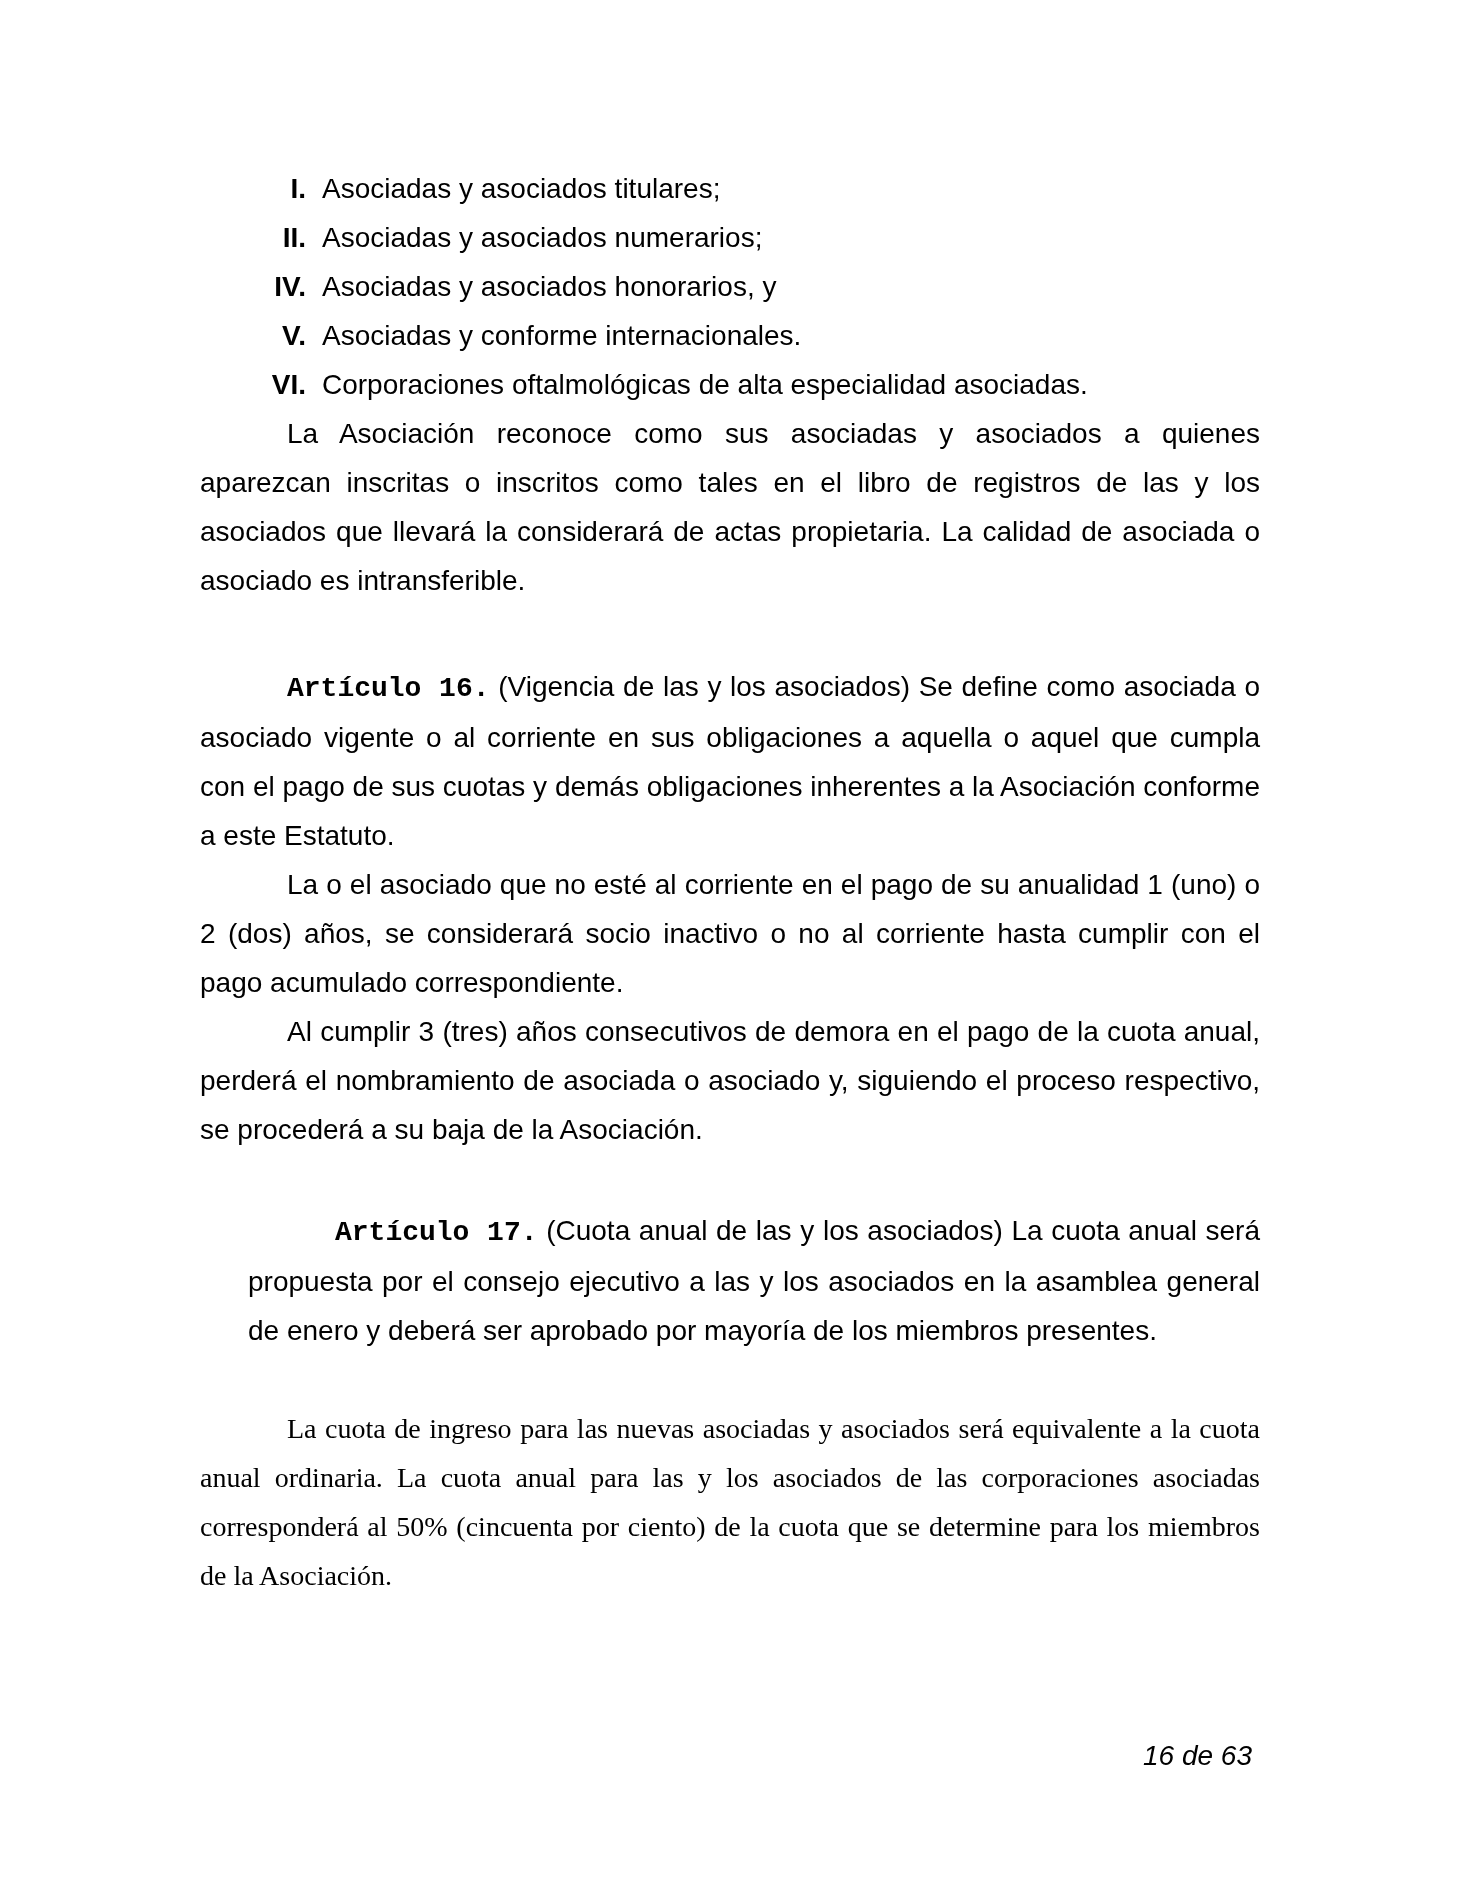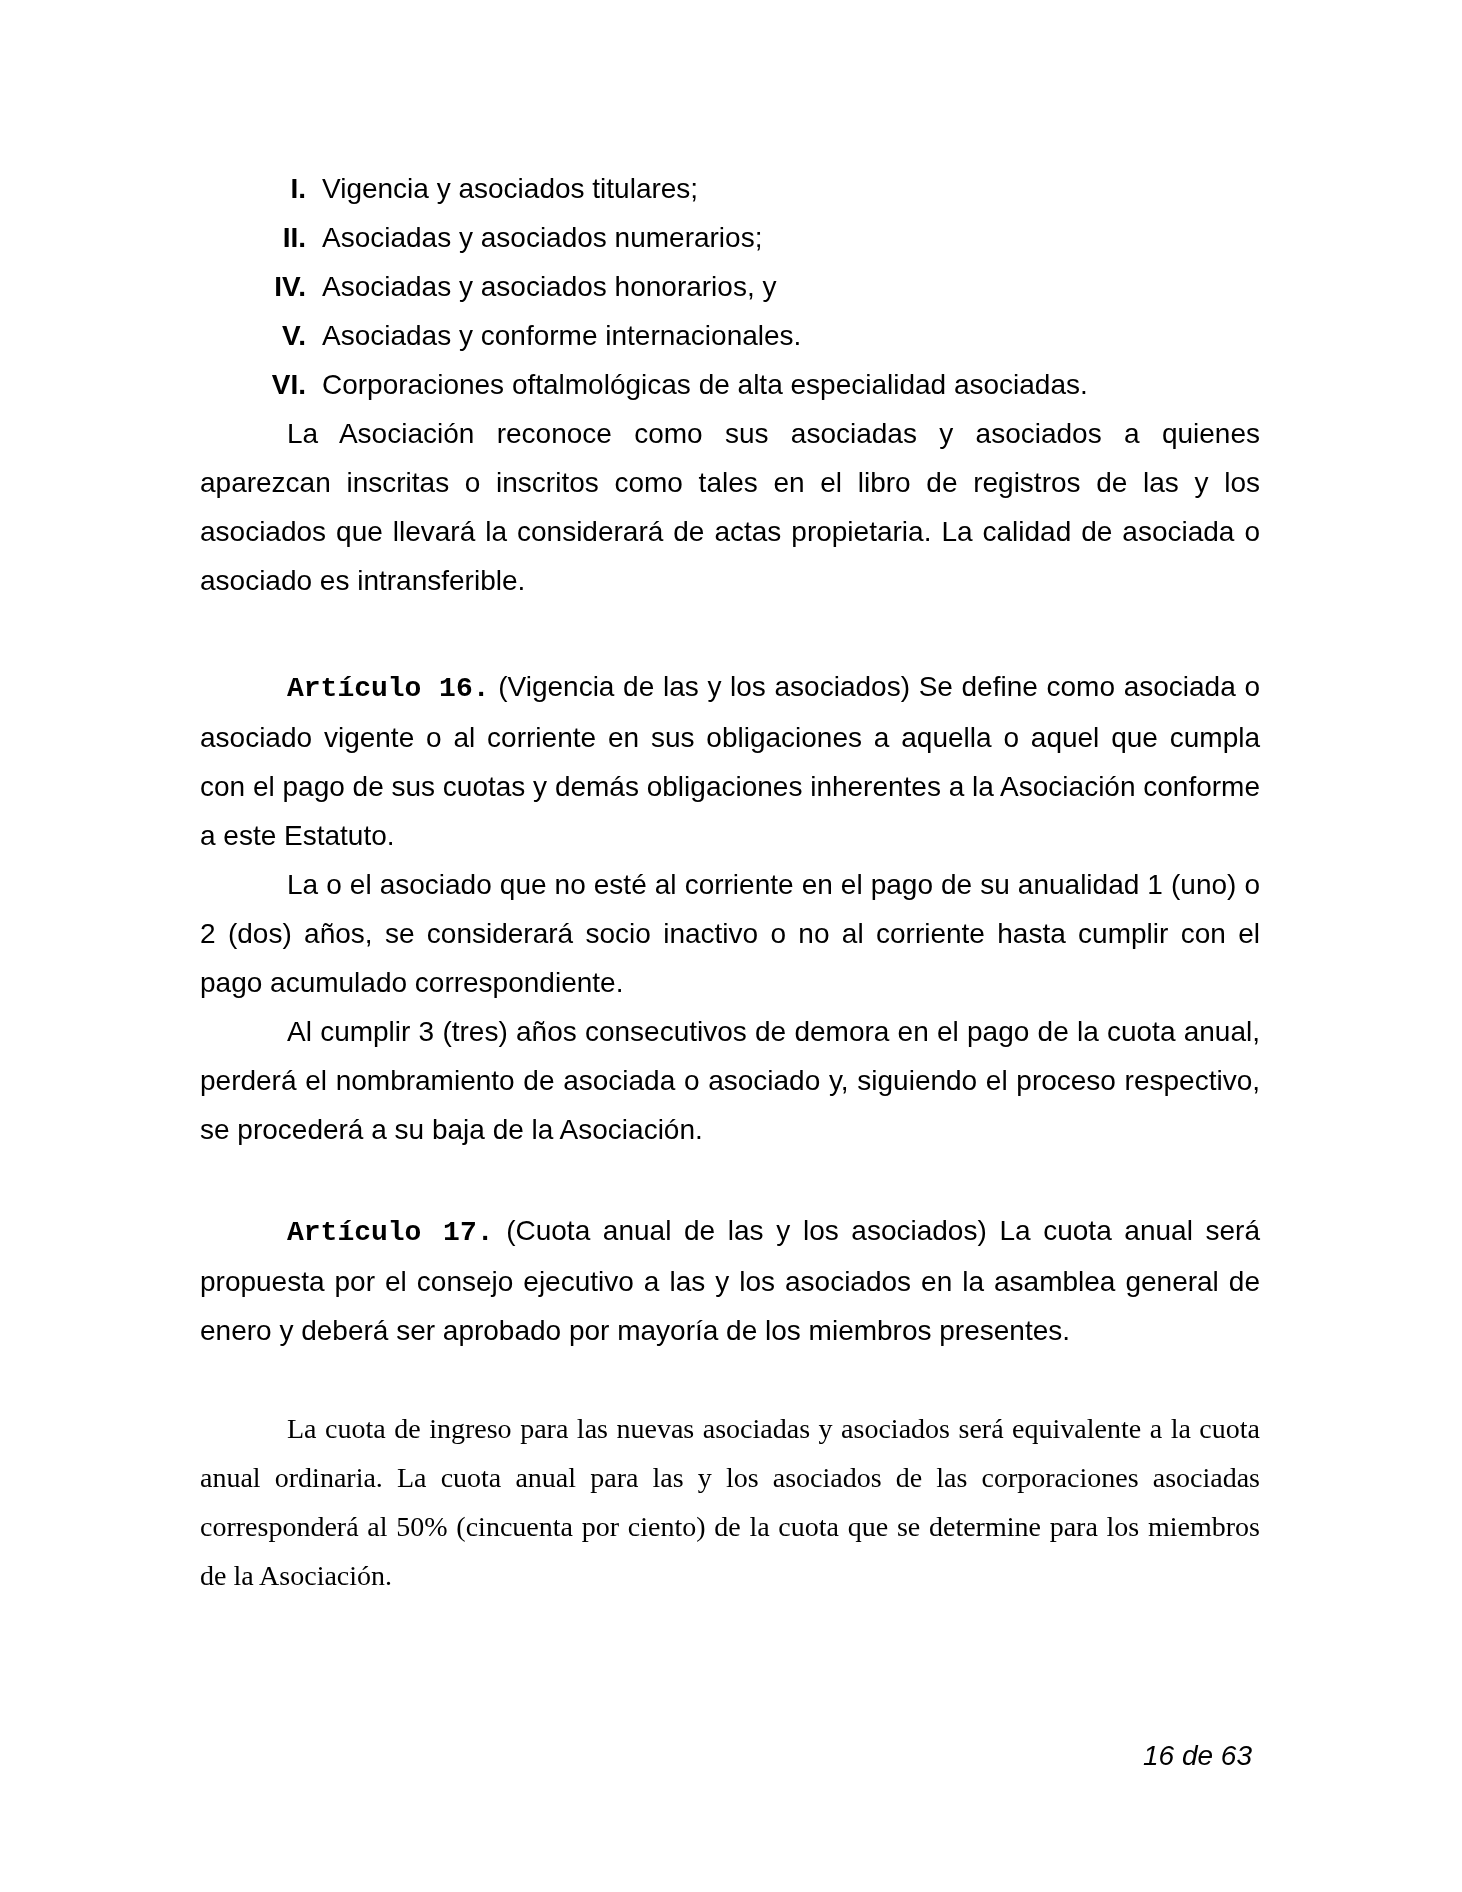--- a/index.html
+++ b/index.html
@@ -44,41 +44,41 @@
     white-space: nowrap;
   }
   p.para {
     margin: 0;
     text-align: justify;
     text-indent: 87px;
     hyphens: none;
     -webkit-hyphens: none;
   }
   p.gap-before-art16 { margin-top: 57px; }
-  p.gap-before-art17 { margin-top: 52px; }
+  p.gap-before-art17 { margin-top: 52px; margin-left: 48px; }
   p.gap-before-ingreso { margin-top: 49px; font-family: Liberation Serif, serif; }
   .lead { font-weight: bold; font-family: Liberation Mono, monospace; }
   .page-footer {
     position: absolute;
     top: 1731px;
     right: 210px;
     font-style: italic;
     line-height: 49px;
   }
 </style>
 </head>
 <body>
 
 <div class="page">
   <div class="content">
 
     <ol class="roman-list">
       <li>
         <span class="num">I.</span>
-        <span class="li-text">Vigencia y asociados titulares;</span>
+        <span class="li-text">Asociadas y asociados titulares;</span>
       </li>
       <li>
         <span class="num">II.</span>
         <span class="li-text">Asociadas y asociados numerarios;</span>
       </li>
       <li>
         <span class="num">IV.</span>
         <span class="li-text">Asociadas y asociados honorarios, y</span>
       </li>
       <li>

